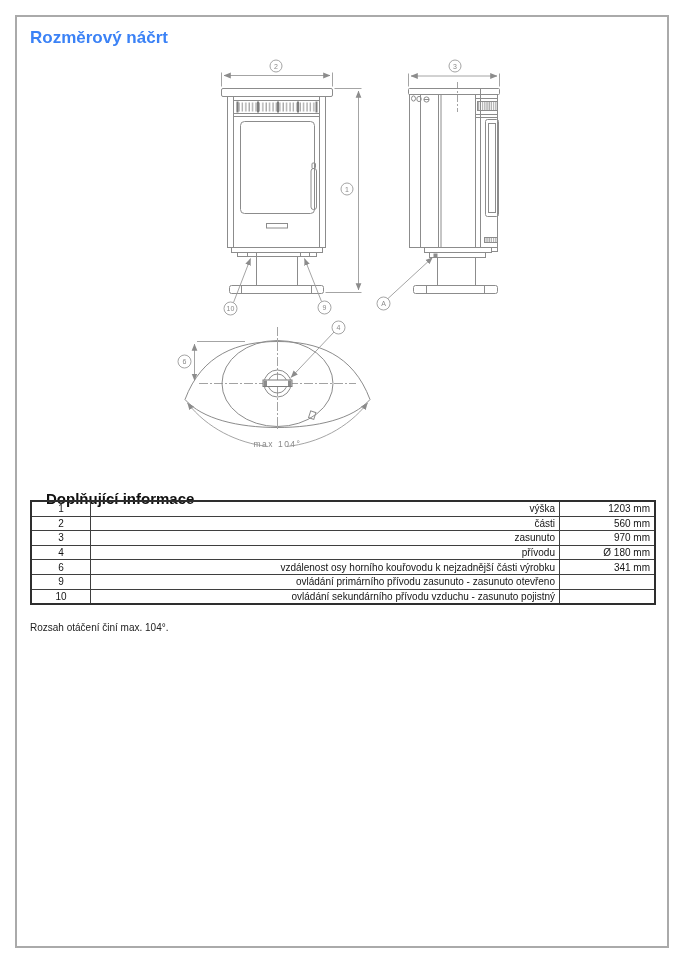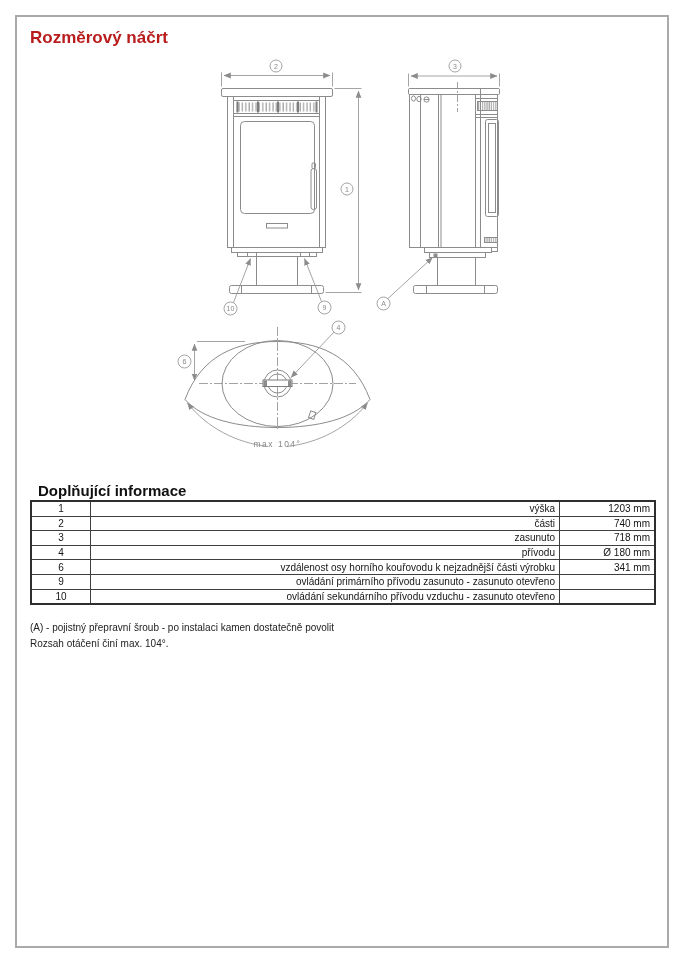--- a/index.html
+++ b/index.html
@@ -7,25 +7,25 @@
     width:686px;height:970px;position:relative;
     font-family:"Liberation Sans","DejaVu Sans",sans-serif;
     color:#1a1a1a;overflow:hidden;
   }
   .page-border{
     position:absolute;left:15px;top:15px;width:654px;height:933px;
     border:2px solid #aaaaaa;box-sizing:border-box;background:#fff;
   }
   .page-title{
     position:absolute;left:30px;top:28px;margin:0;
-    font-size:17px;font-weight:bold;color:#b91c1c;
+    font-size:17px;font-weight:bold;color:#3b82f6;
   }
   .drawing-svg{position:absolute;left:0;top:0;}
   .section-title{
-    position:absolute;left:30px;top:474px;margin:8px;
+    position:absolute;left:30px;top:474px;margin:16px;
     font-size:15px;font-weight:bold;color:#111;text-align:center;
   }
   table.info{
     position:absolute;left:30px;top:500px;width:626px;
     border-collapse:collapse;table-layout:fixed;
     font-size:10px;color:#151515;
   }
   table.info{border:2px solid #2e2e2e;}
   table.info td{
     border:1px solid #3f3f3f;height:13.6px;
@@ -196,46 +196,45 @@
 <table class="info">
   <tbody>
     <tr>
       <td class="c-num">1</td>
       <td class="c-label">výška</td>
       <td class="c-value">1203 mm</td>
     </tr>
     <tr>
       <td class="c-num">2</td>
       <td class="c-label">části</td>
-      <td class="c-value">740 mm</td>
+      <td class="c-value">560 mm</td>
     </tr>
     <tr>
       <td class="c-num">3</td>
       <td class="c-label">zasunuto</td>
-      <td class="c-value">718 mm</td>
+      <td class="c-value">970 mm</td>
     </tr>
     <tr>
       <td class="c-num">4</td>
       <td class="c-label">přívodu</td>
       <td class="c-value">Ø 180 mm</td>
     </tr>
     <tr>
       <td class="c-num">6</td>
       <td class="c-label">vzdálenost osy horního kouřovodu k nejzadnější části výrobku</td>
       <td class="c-value">341 mm</td>
     </tr>
     <tr>
       <td class="c-num">9</td>
       <td class="c-label">ovládání primárního přívodu zasunuto - zasunuto otevřeno</td>
       <td class="c-value"></td>
     </tr>
     <tr>
       <td class="c-num">10</td>
-      <td class="c-label">ovládání sekundárního přívodu vzduchu - zasunuto otevřeno</td>
+      <td class="c-label">ovládání sekundárního přívodu vzduchu - zasunuto pojistný</td>
       <td class="c-value"></td>
     </tr>
   </tbody>
 </table>
 
 <div class="notes">
-  <div>(A) - pojistný přepravní šroub - po instalaci kamen dostatečně povolit</div>
   <div>Rozsah otáčení činí max. 104°.</div>
 </div>
 
 </body></html>

